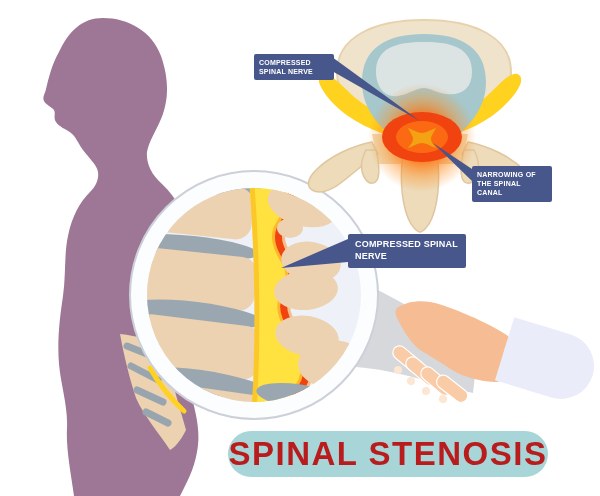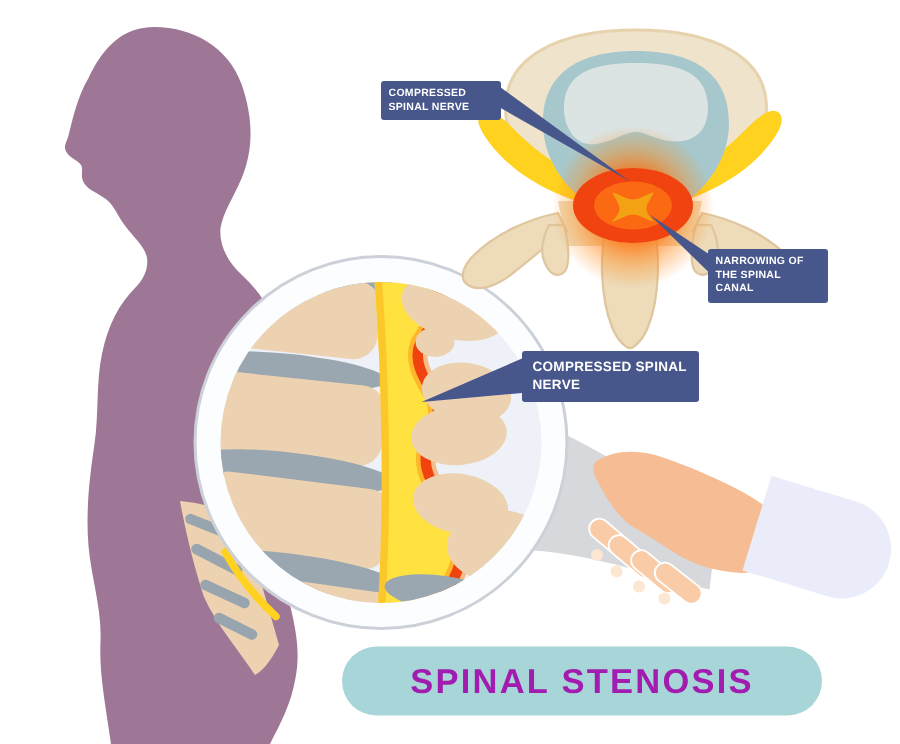--- a/index.html
+++ b/index.html
@@ -9,21 +9,21 @@
   .callout{position:absolute;background:#47568b;color:#ffffff;font-weight:bold;
            border-radius:2px;letter-spacing:.2px;line-height:1.32;
            text-transform:uppercase;}
   .callout.small{font-size:7px;padding:4px 5px;}
   .callout.big{font-size:9px;padding:5px 7px;}
   #callout-axial{left:254px;top:54px;width:70px;}
   #callout-canal{left:472px;top:166px;width:70px;}
   #callout-lens{left:348px;top:234px;width:104px;}
   .banner{position:absolute;left:228px;top:431px;width:320px;height:46px;
           background:#a7d5d8;border-radius:23px;display:flex;align-items:center;
-          justify-content:center;color:#a21caf;font-weight:bold;font-size:23px;
+          justify-content:center;color:#b91c1c;font-weight:bold;font-size:33px;
           letter-spacing:1.5px;}
 </style>
 </head>
 <body>
 
 <div class="stage">
 
 <svg width="600" height="496" viewBox="0 0 600 496">
   <defs>
     <radialGradient id="glow" cx="50%" cy="50%" r="50%">

